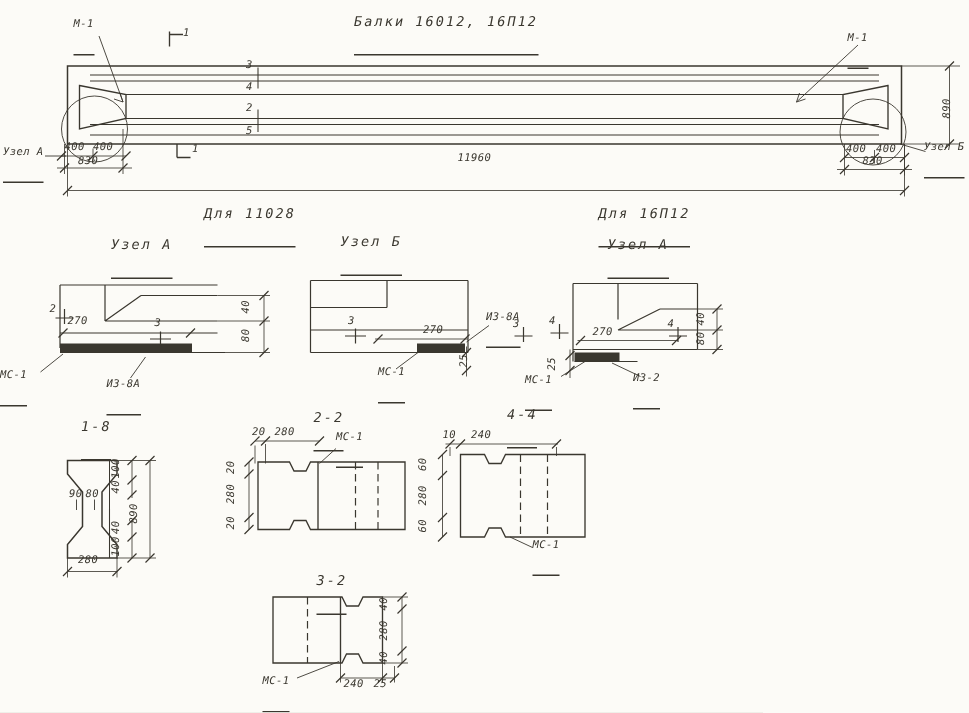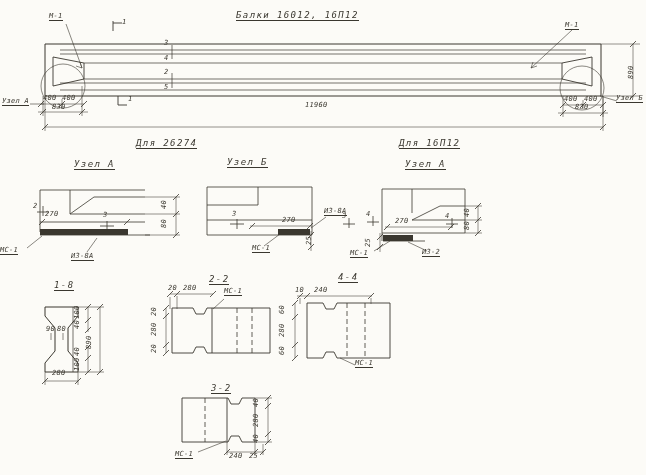--- a/index.html
+++ b/index.html
@@ -8,21 +8,21 @@
     background:var(--paper,#fcfbf7);color:var(--ink,#3a372f);
     font-family:"DejaVu Sans Mono",monospace;
   }
   .sheet svg{position:absolute;left:0;top:0;}
   .lbl{
     position:absolute;font-style:italic;font-size:8px;line-height:8px;
     white-space:nowrap;letter-spacing:.6px;color:var(--ink,#3a372f);
   }
   .h{font-size:9px;line-height:9px;letter-spacing:1.4px;}
   .s{font-size:7px;line-height:7px;letter-spacing:.3px;}
-  .u{border-bottom:1px solid var(--ink,#3a372f);padding-bottom:0;}
+  .u{border-bottom:1px solid var(--ink,#3a372f);padding-bottom:16px;}
   .rot{transform:rotate(-90deg);transform-origin:0 100%;}
 </style>
 </head>
 <body>
 
 <div class="sheet">
 
 <svg width="646" height="475" viewBox="0 0 646 475" fill="none" stroke="currentColor">
 
   <g>
@@ -117,21 +117,21 @@
 
 <span class="lbl s" style="left:43px;top:95px">400</span>
 <span class="lbl s" style="left:62px;top:95px">400</span>
 <span class="lbl s" style="left:52px;top:104px">830</span>
 <span class="lbl s" style="left:564px;top:96px">400</span>
 <span class="lbl s" style="left:584px;top:96px">400</span>
 <span class="lbl s" style="left:575px;top:104px">830</span>
 <span class="lbl s rot" style="left:635px;top:72px">890</span>
 <span class="lbl s" style="left:305px;top:102px">11960</span>
 
-<span class="lbl h u" style="left:136px;top:139px">Для 26274</span>
+<span class="lbl h u" style="left:136px;top:139px">Для 11028</span>
 <span class="lbl h u" style="left:399px;top:139px">Для 16П12</span>
 
 <span class="lbl h u" style="left:74px;top:160px">Узел А</span>
 <span class="lbl s" style="left:45px;top:211px">270</span>
 <span class="lbl s" style="left:33px;top:203px">2</span>
 <span class="lbl s" style="left:103px;top:212px">3</span>
 <span class="lbl s rot" style="left:168px;top:202px">40</span>
 <span class="lbl s rot" style="left:168px;top:221px">80</span>
 <span class="lbl s u" style="left:0px;top:247px">МС-1</span>
 <span class="lbl s u" style="left:71px;top:253px">ИЗ-8А</span>

